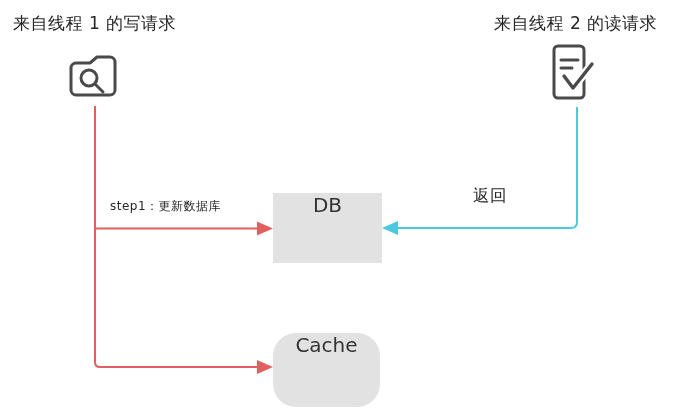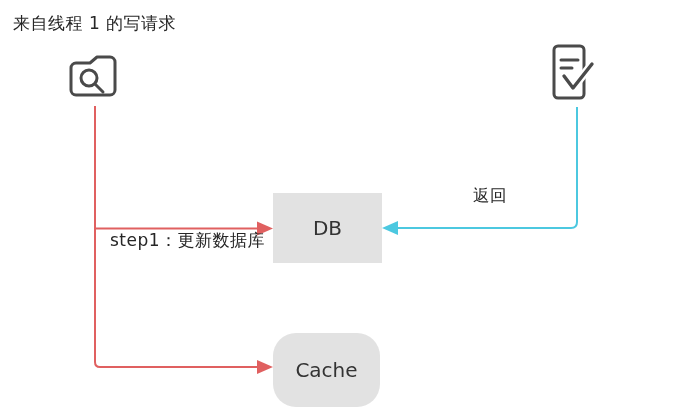--- a/index.html
+++ b/index.html
@@ -15,26 +15,26 @@
     overflow: hidden;
   }
   .label {
     position: absolute;
     font-size: 17px;
     color: var(--text, #262626);
     white-space: nowrap;
     letter-spacing: 0.5px;
   }
   .thread-label { font-size: 17px; }
-  .step-label  { font-size: 17px; margin-top: 31px; }
+  .step-label  { font-size: 12px; }
   .node {
     position: absolute;
     background: var(--node-fill, #e2e2e2);
     display: flex;
-    align-items: center;
+    align-items: flex-start;
     justify-content: center;
     font-size: 20px;
     color: #333333;
   }
   #db-box    { left:273px; top:193px; width:109px; height:70px; }
   #cache-box { left:273px; top:333px; width:107px; height:74px;border-radius:23px; }
   #thread1-label { left:13px;  top:12px; }
   #thread2-label { left:494px; top:12px; }
   #step1-label { left:110px; top:198px; }
   #step3-label { left:122px; top:338px; }
@@ -52,20 +52,21 @@
   .write-head { fill: var(--write-arrow, #e06060); stroke:none; }
   .read-line  { stroke: var(--read-arrow, #4cc8e0); fill:none; stroke-width:2; }
   .read-head  { fill: var(--read-arrow, #4cc8e0); stroke:none; }
 </style>
 </head>
 <body>
 
 <div class="canvas">
 
   <div class="label thread-label" id="thread1-label">来自线程 1 的写请求</div>
+  <div class="label thread-label" id="thread2-label">来自线程 2 的读请求</div>
 
   <svg class="icon-svg" id="thread1-icon" width="52" height="50" viewBox="0 0 52 50">
     <path class="icon-stroke" stroke-width="3" stroke-linejoin="round" d="M4 17 a5 5 0 0 1 5 -5 h14 l7 -6 h13 a5 5 0 0 1 5 5 v28 a5 5 0 0 1 -5 5 H9 a5 5 0 0 1 -5 -5 z"></path>
     <circle class="icon-stroke" stroke-width="3" cx="22" cy="27" r="8"></circle>
     <line class="icon-stroke" stroke-width="3" stroke-linecap="round" x1="28" y1="33" x2="36" y2="41"></line>
   </svg>
 
   <svg class="icon-svg" id="thread2-icon" width="46" height="62" viewBox="0 0 46 62">
     <rect class="icon-stroke" stroke-width="3" x="5" y="3" width="30" height="52" rx="4"></rect>
     <line class="icon-stroke" stroke-width="3" stroke-linecap="round" x1="12" y1="17" x2="29" y2="17"></line>

